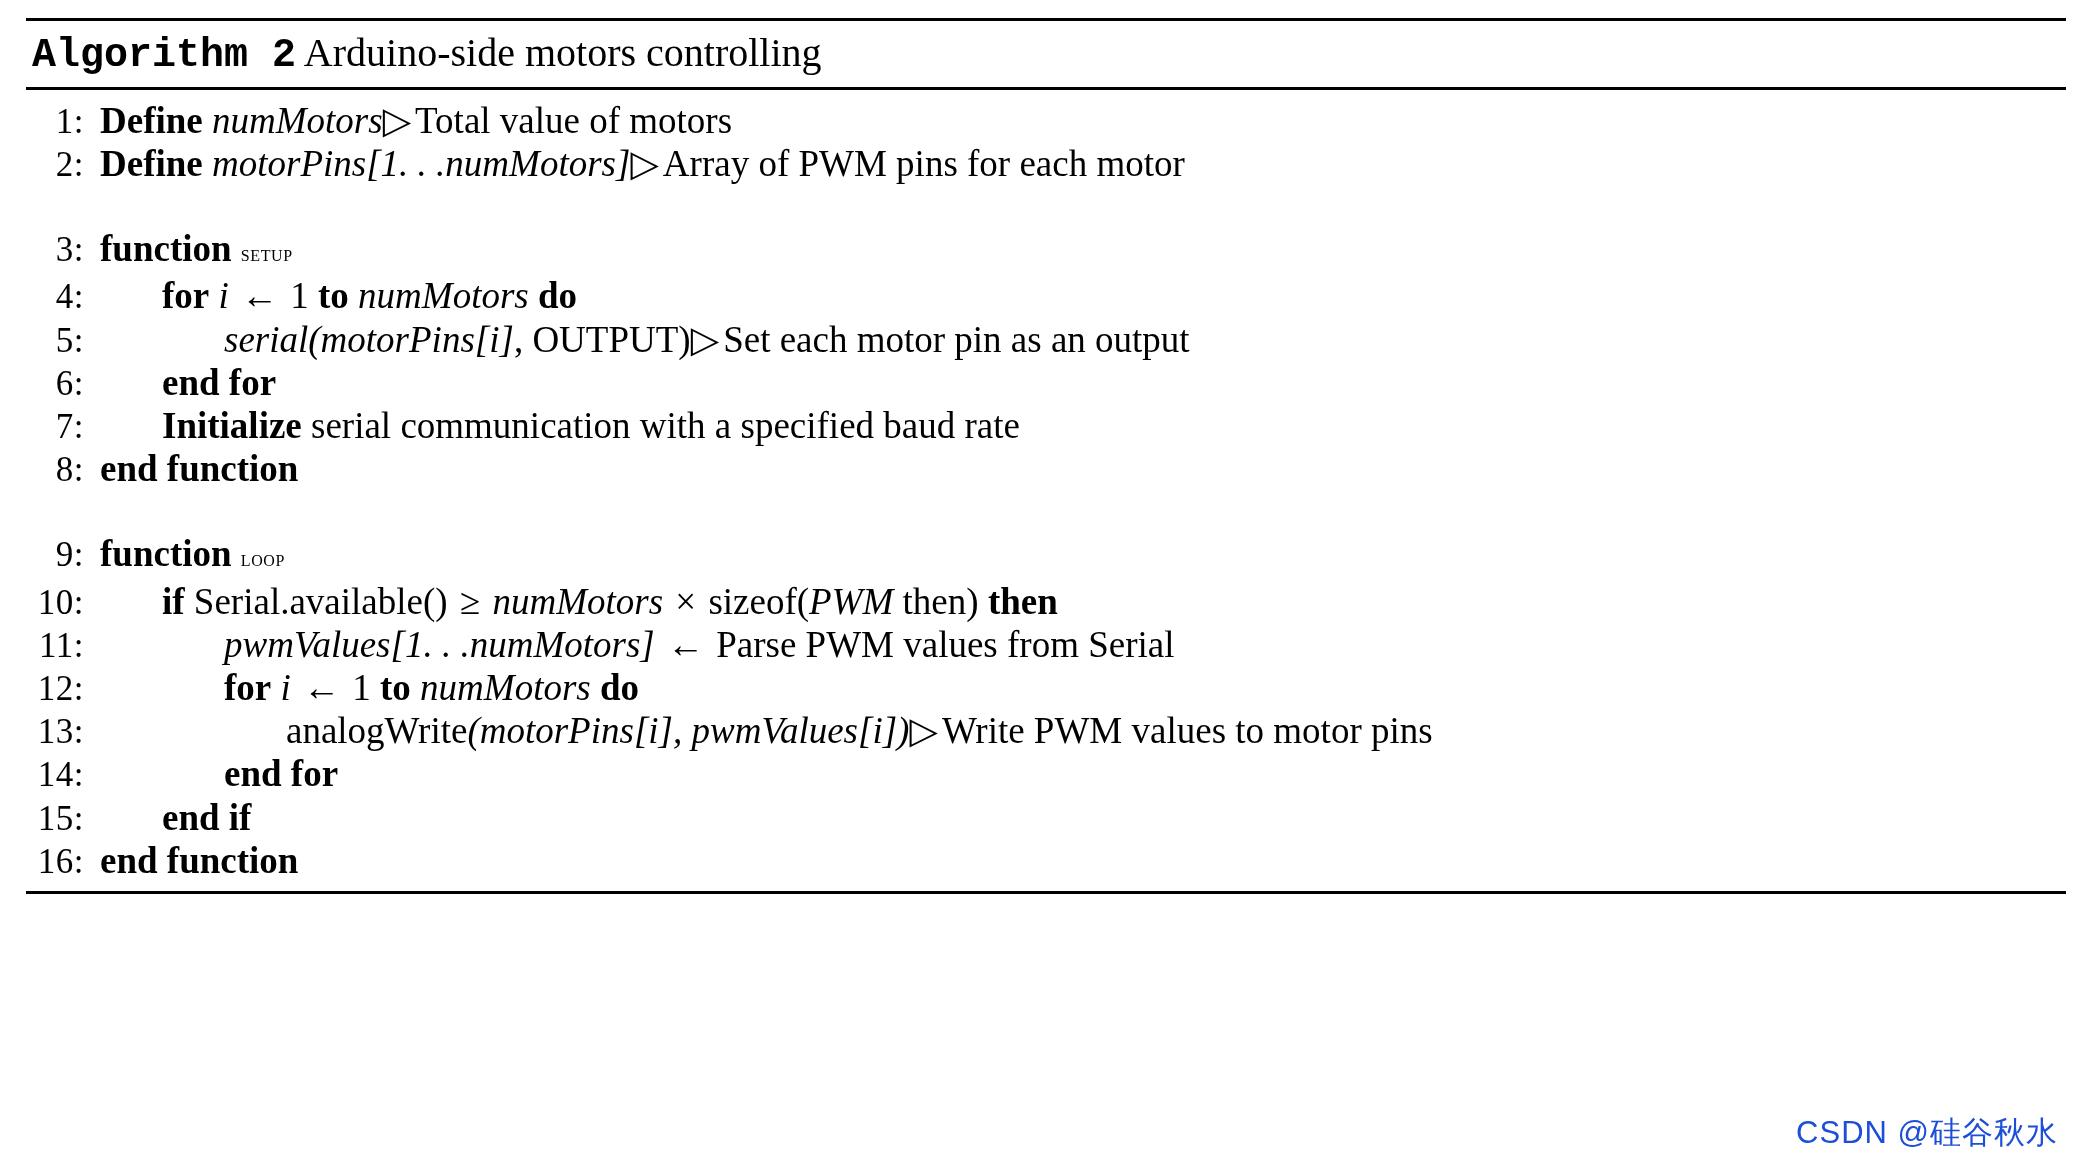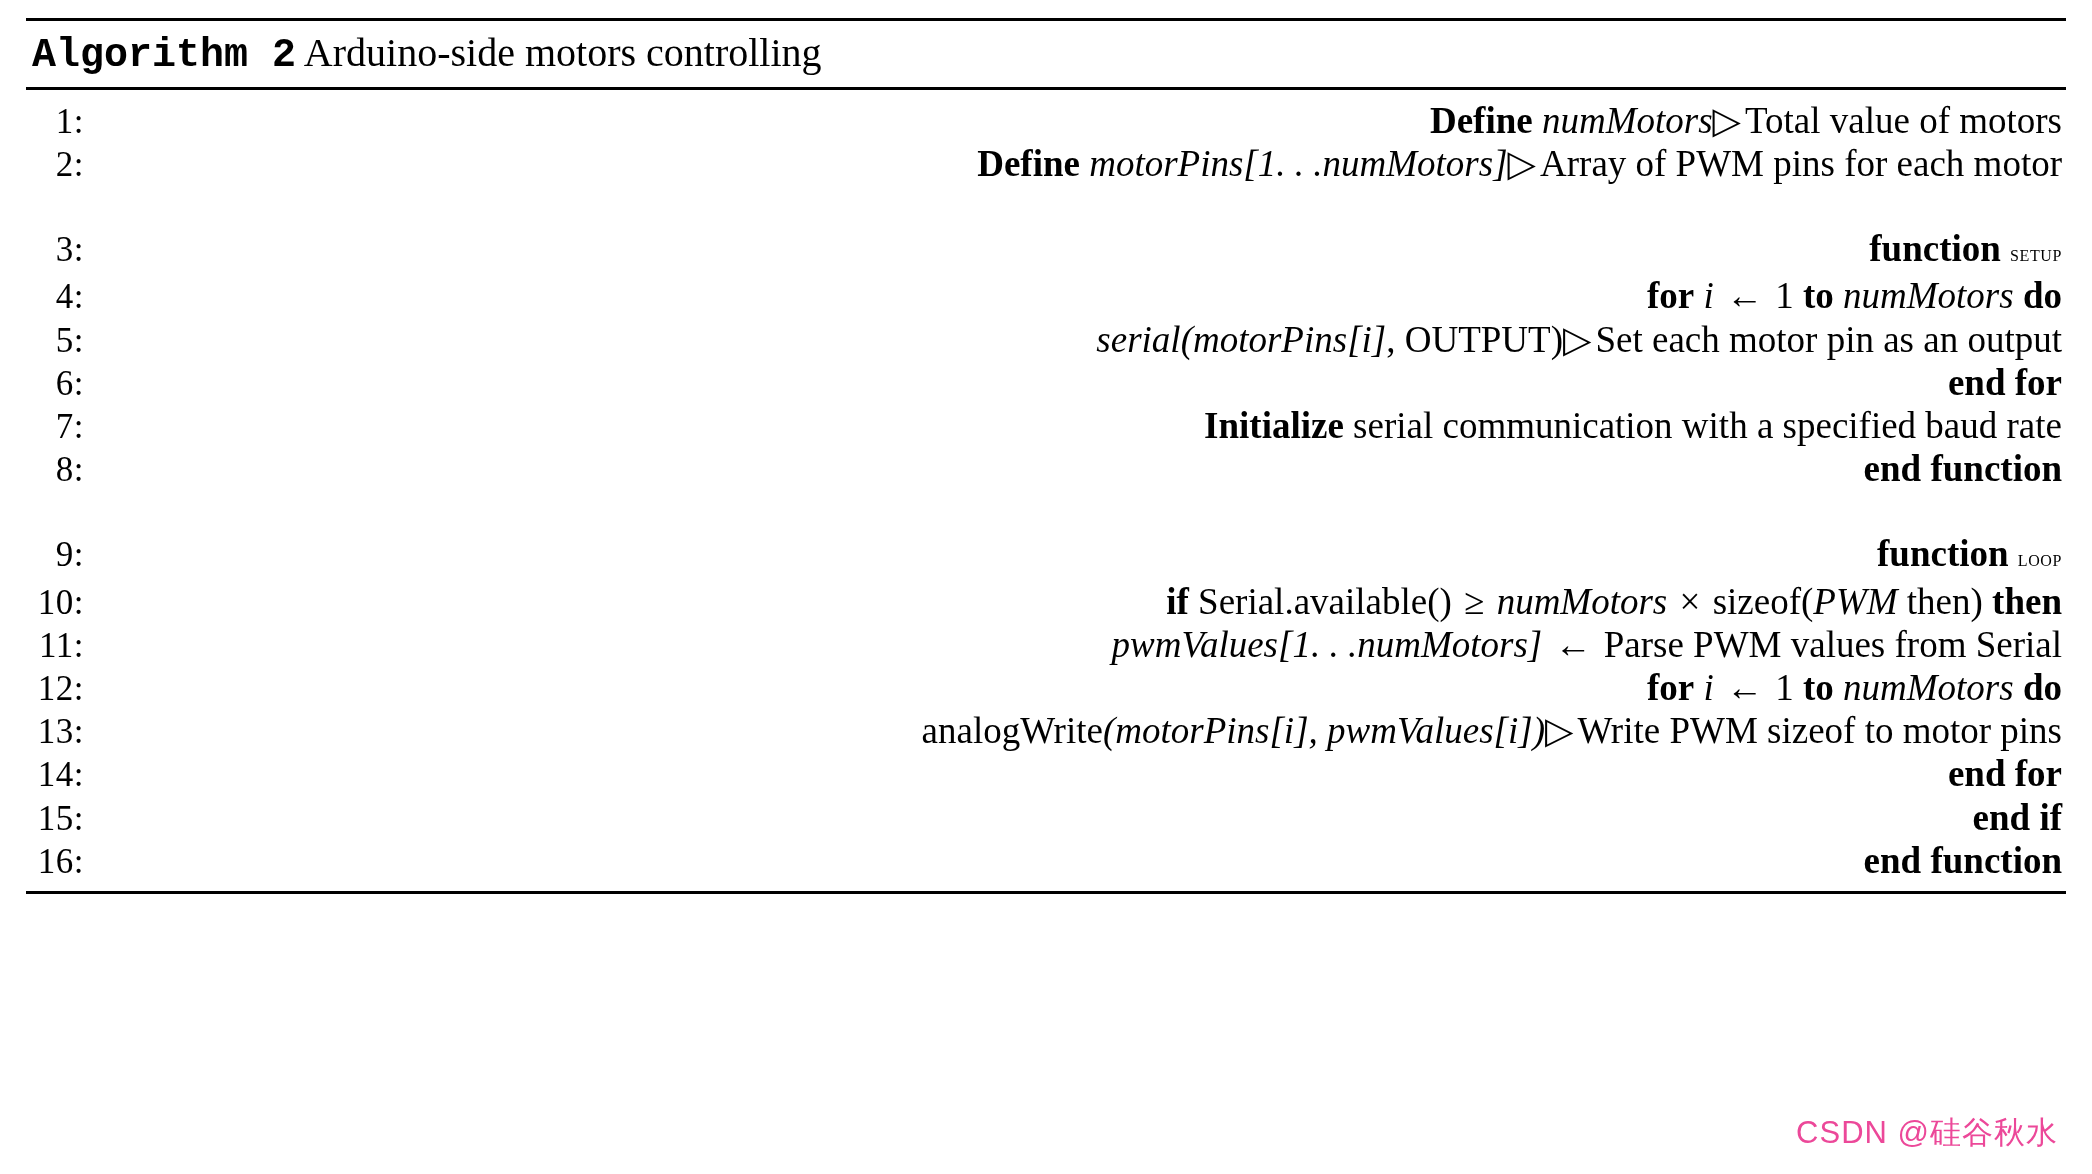--- a/index.html
+++ b/index.html
@@ -75,21 +75,21 @@
     font-size: 35px;
     padding-right: 16px;
     box-sizing: border-box;
     letter-spacing: 0.5px;
   }
 
   .code {
     flex: 1 1 auto;
     display: flex;
     align-items: baseline;
-    justify-content: flex-end;
+    justify-content: flex-start;
   }
   .stmt {
     display: inline-block;
   }
   .cmt {
     display: inline-block;
     padding-right: 4px;
   }
 
   .ind1 { padding-left: 62px; }
@@ -105,21 +105,21 @@
     letter-spacing: 0.6px;
   }
   .op { font-style: normal; padding: 0 3px; }
   .tri { font-style: normal; padding-right: 4px; }
 
   .watermark {
     position: absolute;
     right: 34px;
     bottom: 20px;
     font-size: 31px;
-    color: #ec4899;
+    color: #1d4ed8;
     font-family: "Liberation Sans", "DejaVu Sans", sans-serif;
     letter-spacing: 1px;
     white-space: nowrap;
     pointer-events: none;
   }
 </style>
 </head>
 <body>
 
 <div id="algorithm-float">
@@ -232,21 +232,21 @@
       <span class="code">
         <span class="stmt ind2"><span class="kw">for</span> <span class="it">i</span> <span class="op">←</span> <span class="rm">1</span> <span class="kw">to</span> <span class="it">numMotors</span> <span class="kw">do</span></span>
         <span class="cmt"></span>
       </span>
     </div>
 
     <div class="alg-line">
       <span class="ln">13:</span>
       <span class="code">
         <span class="stmt ind3"><span class="rm">analogWrite</span><span class="it">(</span><span class="it">motorPins</span><span class="it">[</span><span class="it">i</span><span class="it">]</span><span class="it">,</span> <span class="it">pwmValues</span><span class="it">[</span><span class="it">i</span><span class="it">]</span><span class="it">)</span></span>
-        <span class="cmt"><span class="tri">▷</span><span>Write PWM sizeof to motor pins</span></span>
+        <span class="cmt"><span class="tri">▷</span><span>Write PWM values to motor pins</span></span>
       </span>
     </div>
 
     <div class="alg-line">
       <span class="ln">14:</span>
       <span class="code">
         <span class="stmt ind2"><span class="kw">end for</span></span>
         <span class="cmt"></span>
       </span>
     </div>

